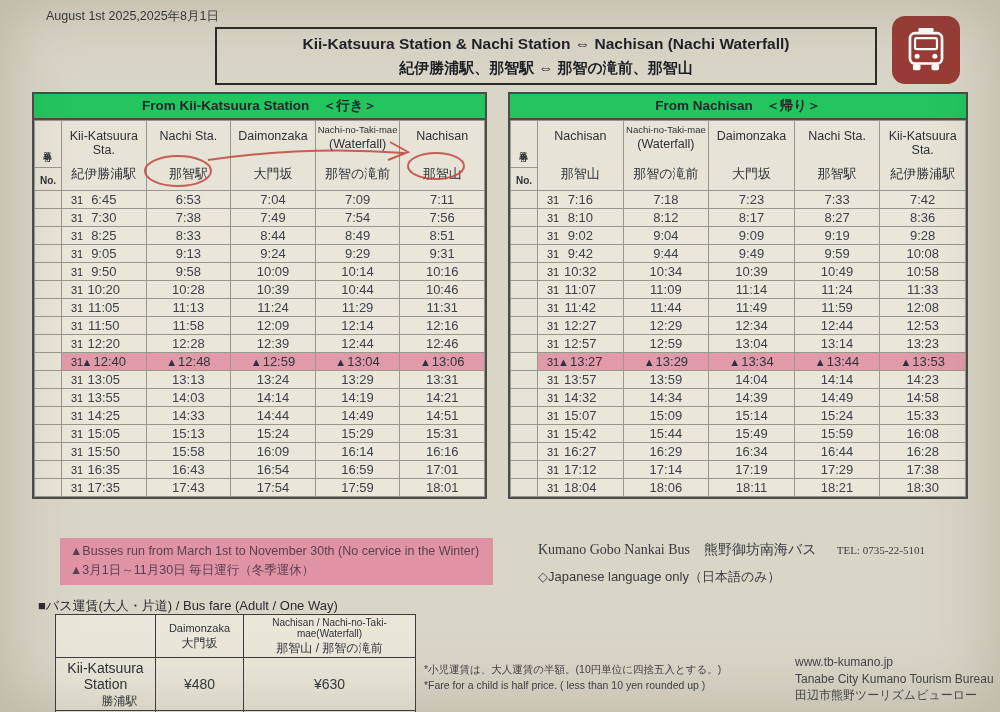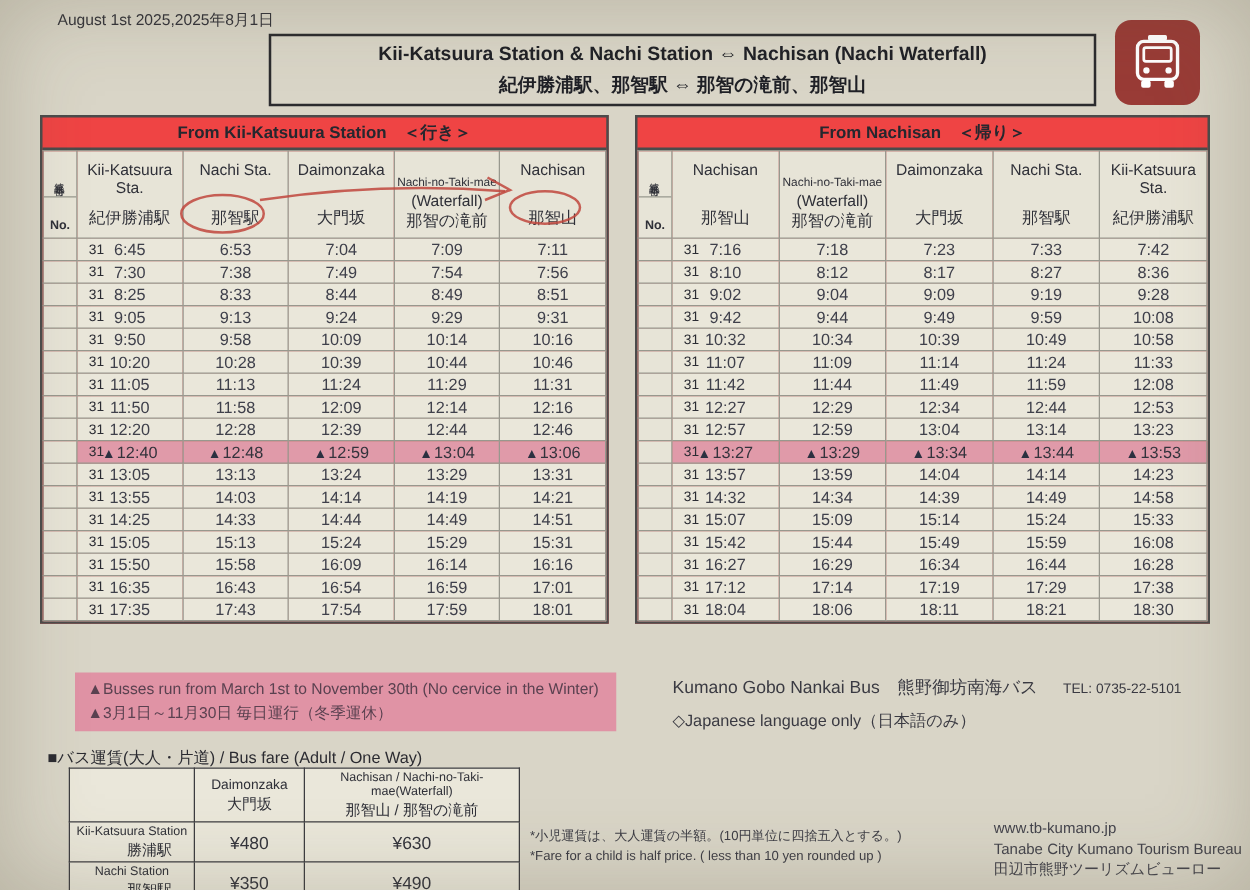--- a/index.html
+++ b/index.html
@@ -14,66 +14,66 @@
   .title-box{
     position:absolute;left:215px;top:27px;width:662px;height:58px;
     border:2px solid #2b2b2e;box-sizing:border-box;text-align:center;
     display:flex;flex-direction:column;justify-content:center;gap:6px;
   }
   .title-en{font-size:15.5px;font-weight:bold;color:#1f2026;}
   .title-ja{font-size:15px;font-weight:bold;color:#1f2026;}
   .bus-icon{position:absolute;left:892px;top:16px;width:68px;height:68px;border-radius:13px;background:#993b36;display:flex;align-items:center;justify-content:center;}
 
   
-  .timetable{position:absolute;top:92px;border:2px solid #4b4b4b;background:#ef4444;box-sizing:border-box;}
+  .timetable{position:absolute;top:92px;border:2px solid #4b4b4b;background:#22c55e;box-sizing:border-box;}
   #tt-out{left:32px;width:455px;}
   #tt-ret{left:508px;width:460px;}
   .tt-title{height:24px;line-height:24px;text-align:center;font-weight:bold;font-size:13.5px;border-bottom:2px solid #4b4b4b;color:#26272e;}
   .timetable table{width:100%;border-collapse:collapse;table-layout:fixed;}
   .timetable th,.timetable td{border:1px solid #98988e;text-align:center;padding:0;box-sizing:border-box;}
   .timetable thead th{height:70px;vertical-align:top;background:#e7e4d7;font-weight:normal;}
   .sta-head{display:flex;flex-direction:column;height:68px;}
   .sta-en{font-size:12.5px;margin-top:8px;color:#2f3038;}
-  .sta-en-small{font-size:9.5px;margin-top:20px;color:#2f3038;}
+  .sta-en-small{font-size:9.5px;margin-top:3px;color:#2f3038;}
   .sta-en2{font-size:12.5px;margin-top:2px;color:#2f3038;}
   .sta-ja{font-size:13px;margin-top:auto;margin-bottom:6px;color:#2f3038;}
   .no-head{display:flex;flex-direction:column;height:68px;}
   .no-vert{writing-mode:vertical-rl;text-orientation:upright;font-size:8.5px;margin:4px auto 0;letter-spacing:1px;color:#2f3038;flex:1;}
-  .no-label{font-size:10px;font-weight:bold;border-top:1px solid #98988e;padding:17px 0 3px;color:#2f3038;}
+  .no-label{font-size:10px;font-weight:bold;border-top:1px solid #98988e;padding:7px 0 3px;color:#2f3038;}
   .timetable tbody td{height:18px;font-size:13px;color:#3f404b;background:#eae7da;}
   .timetable tbody td.no-cell{font-size:11px;font-weight:normal;color:#2b2c33;background:#e7e4d7;padding-left:36px;}
   .timetable tbody tr.hl td.time-cell{background:#e09aa9;color:#33333c;}
   .tri{color:#2c3040;font-size:11px;margin-right:1px;}
 
   .annot{position:absolute;left:32px;top:92px;width:455px;height:120px;pointer-events:none;z-index:20;}
 
   
   .note-box{
     position:absolute;left:60px;top:538px;width:433px;height:47px;background:#e093a5;
     box-sizing:border-box;padding:6px 10px;display:flex;flex-direction:column;justify-content:space-between;
   }
   .note-box div{font-size:12.5px;color:#5a4150;}
 
   .operator{position:absolute;left:538px;top:541px;}
-  .op-line1{font-size:14px;color:#3a3a42;}
+  .op-line1{font-size:14px;color:#3a3a42;font-family:Liberation Serif, serif;}
   .op-tel{font-size:11px;margin-left:20px;color:#3a3a42;}
   .op-line2{font-size:13px;color:#3a3a42;margin-top:9px;}
 
   
   .fare-title{position:absolute;left:38px;top:597px;font-size:13px;color:#2b2b31;}
   .fare-table{position:absolute;left:55px;top:614px;border-collapse:collapse;background:#eae7da;}
   .fare-table th,.fare-table td{border:1px solid #3c3c40;text-align:center;padding:0;box-sizing:border-box;}
   .fare-table th{font-weight:normal;}
   .f-c0{width:100px;}.f-c1{width:88px;}.f-c2{width:172px;}
   .fare-head{height:34px;}
   .fare-head .en{font-size:11px;margin-top:2px;}
   .fare-head .en-sm{font-size:10px;margin-top:2px;}
   .fare-head .ja{font-size:12px;margin-top:1px;}
   .fare-row{height:30px;}
-  .fare-label .en{font-size:10px;margin-top:2px;}
+  .fare-label .en{font-size:14px;margin-top:2px;}
   .fare-label .ja{font-size:12px;margin-top:1px;margin-left:28px;}
   .fare-val{font-size:14px;color:#33343c;}
 
   .fare-notes{position:absolute;left:424px;top:661px;font-size:10.5px;color:#3d3d45;line-height:16px;}
   .footer{position:absolute;left:795px;top:654px;font-size:12px;color:#44444c;line-height:16.5px;}
 </style>
 </head>
 <body>
 
 <div class="date-line">August 1st 2025,2025年8月1日</div>

